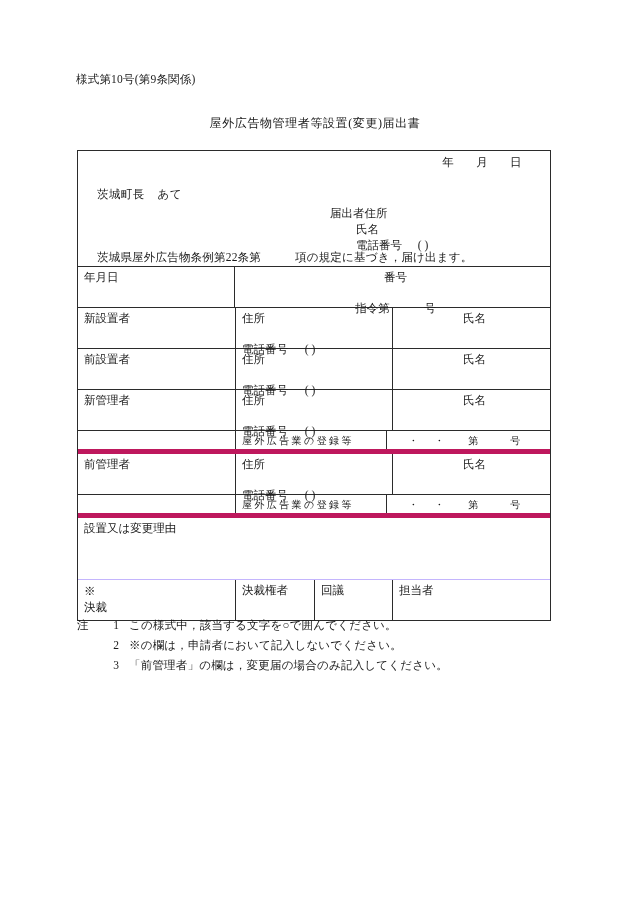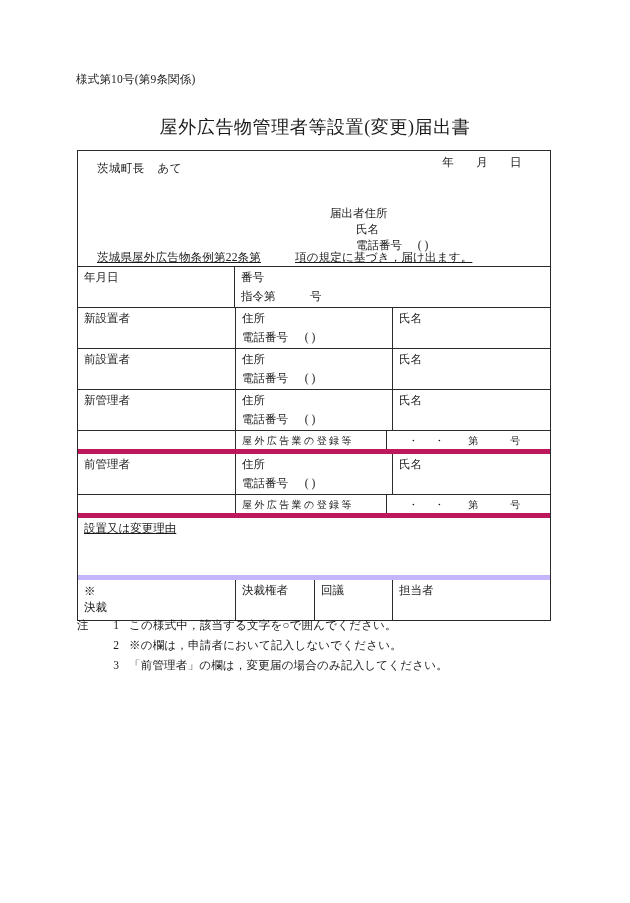--- a/index.html
+++ b/index.html
@@ -32,21 +32,21 @@
     white-space: nowrap;
   }
 
   
   .doc-title {
     position: absolute;
     left: 0;
     top: 115px;
     width: 630px;
     text-align: center;
-    font-size: 18px;
+    font-size: 12px;
     letter-spacing: 0.6px;
   }
 
   
   .form-box {
     position: absolute;
     left: 77px;
     top: 150px;
     width: 474px;
     border: 1px solid #2b2b2b;
@@ -65,42 +65,41 @@
     position: absolute;
     right: 28px;
     top: 4px;
     white-space: nowrap;
     letter-spacing: 0.4px;
   }
   .hdr-date .sp { display: inline-block; width: 22px; }
   .hdr-addressee {
     position: absolute;
     left: 19px;
-    top: 10px;
+    top: 36px;
     white-space: nowrap;
     letter-spacing: 0.4px;
   }
   .hdr-addressee .gap { display: inline-block; width: 13px; }
   .applicant {
     position: absolute;
     left: 252px;
     top: 54px;
     font-size: 11.5px;
     line-height: 16px;
     white-space: nowrap;
   }
   .applicant .l2 { padding-left: 26px; }
   .applicant .paren { display: inline-block; width: 42px; text-align: center; }
   .hdr-basis {
     position: absolute;
     left: 19px;
     bottom: 1px;
     white-space: nowrap;
     letter-spacing: 0.2px;
-    text-decoration: underline;
   }
   .hdr-basis .blank { display: inline-block; width: 34px; }
 
   
   .row {
     display: flex;
     border-bottom: 1px solid #2b2b2b;
     box-sizing: border-box;
     font-size: 11.5px;
   }
@@ -117,22 +116,23 @@
     width: 157px;
     flex: 0 0 157px;
     border-right: 1px solid #2b2b2b;
     box-sizing: border-box;
     padding: 3px 11px 0 6px;
   }
   .c3 {
     flex: 1 1 auto;
     box-sizing: border-box;
     padding: 3px 0 0 6px;
-  }
-  .line2 { margin-top: 4px; }
+    text-align: center;
+  }
+  .line2 { margin-top: 16px; }
   .paren-sm { display: inline-block; width: 44px; text-align: center; }
 
   .h-row { height: 41px; }
 
   
   .sub-row {
     display: flex;
     border-bottom: 5px solid #be185d;
     box-sizing: border-box;
     height: 23px;
@@ -158,26 +158,25 @@
     box-sizing: border-box;
     padding: 3px 0 0 0;
     text-align: center;
     letter-spacing: 0.4px;
   }
   .sub-value .dot { display: inline-block; width: 26px; text-align: center; }
   .sub-value .dai { display: inline-block; width: 42px; text-align: center; }
 
   
   .reason-row {
-    border-bottom: 5px solid #c4b5fd;
+    border-bottom: 1px solid #c4b5fd;
     box-sizing: border-box;
     height: 62px;
     padding: 3px 0 4px 6px;
     font-size: 11.5px;
-    text-decoration: underline;
   }
 
   
   .dec-row {
     display: flex;
     box-sizing: border-box;
     height: 40px;
     font-size: 11.5px;
   }
   .d1 {

